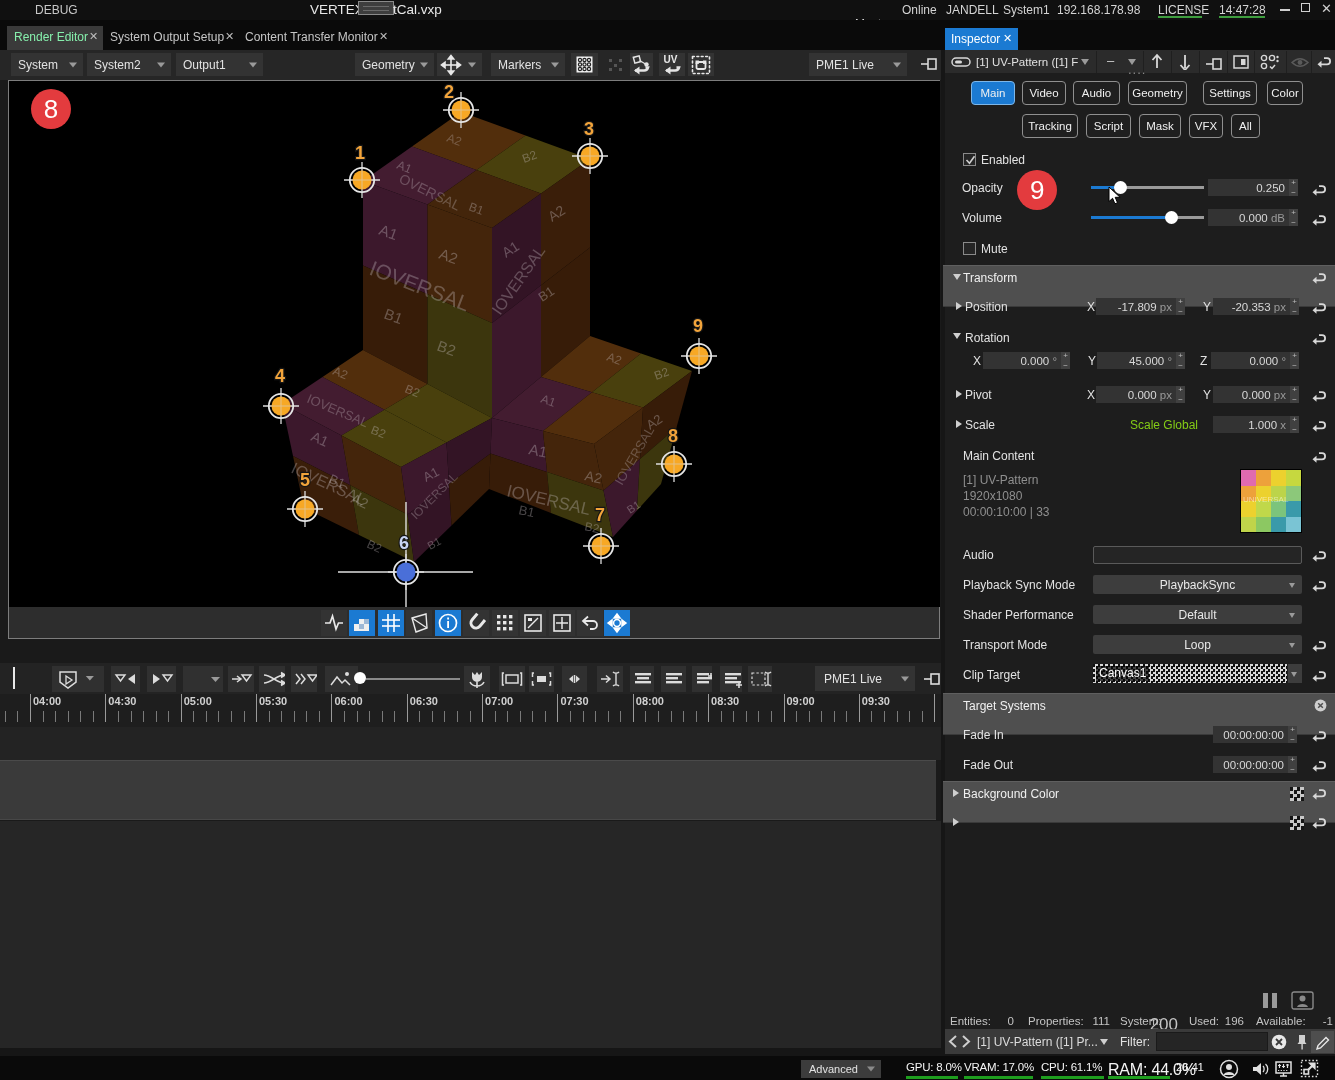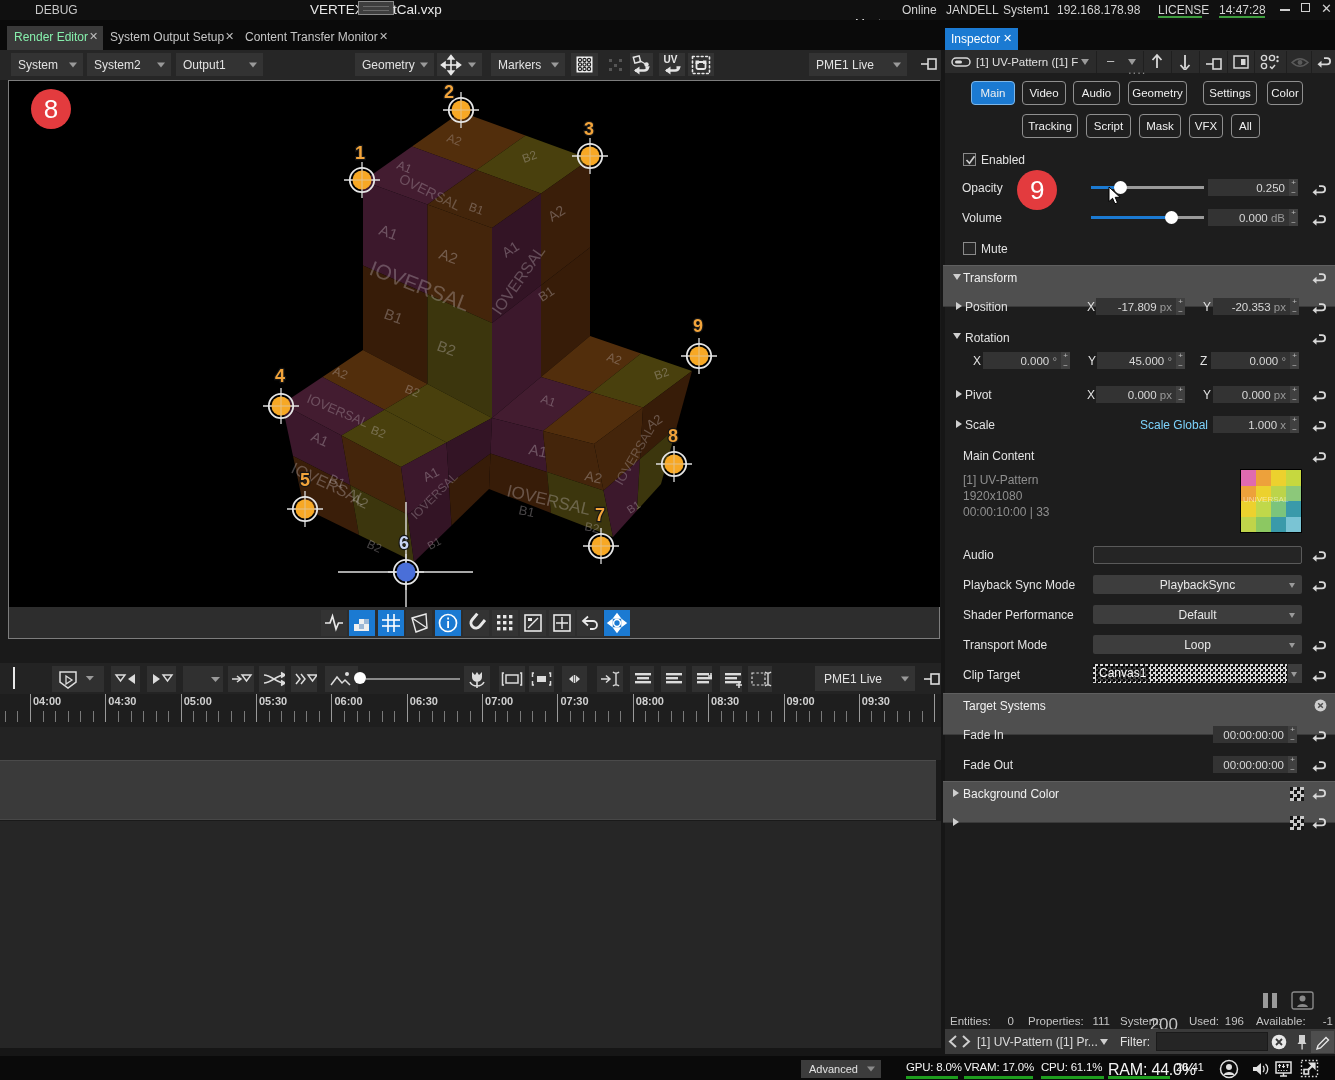--- a/index.html
+++ b/index.html
@@ -815,21 +815,21 @@
     <div class="vbox" style="left:1213px;top:386px;width:77px;height:17px;">
       <span class="v">0.000&nbsp;<span class="u">px</span></span>
     </div>
     <div class="spin" style="left:1290px;top:386px;height:17px;"></div>
     <svg class="abs" style="left:1311px;top:389px" width="16" height="13" viewBox="0 0 16 13">
       <path d="M4.5 9.3 h6.5 a3.1 3.1 0 0 0 0 -6.2 h-3" stroke="#d8d8d8" stroke-width="1.8" fill="none"></path>
       <path d="M5.5 5.8 L1.5 9.3 L5.5 12.8 Z" fill="#d8d8d8"></path>
     </svg>
     <div class="tria-r" style="left:956px;top:420px;"></div>
     <div class="txt" style="left:965px;top:418px;font-size:12px;color:#e2e2e2;">Scale</div>
-    <div class="txt" style="left:1120px;top:418px;width:88px;text-align:right;font-size:12px;color:#7dd3fc;">Scale Global</div>
+    <div class="txt" style="left:1120px;top:418px;width:88px;text-align:center;font-size:12px;color:#84cc16;">Scale Global</div>
     <div class="vbox" style="left:1213px;top:416px;width:77px;height:17px;">
       <span class="v">1.000&nbsp;<span class="u">x</span></span>
     </div>
     <div class="spin" style="left:1290px;top:416px;height:17px;"></div>
     <svg class="abs" style="left:1311px;top:419px" width="16" height="13" viewBox="0 0 16 13">
       <path d="M4.5 9.3 h6.5 a3.1 3.1 0 0 0 0 -6.2 h-3" stroke="#d8d8d8" stroke-width="1.8" fill="none"></path>
       <path d="M5.5 5.8 L1.5 9.3 L5.5 12.8 Z" fill="#d8d8d8"></path>
     </svg>
     <div class="txt" style="left:963px;top:449px;font-size:12px;color:#e2e2e2;">Main Content</div>
     <svg class="abs" style="left:1311px;top:450px" width="16" height="13" viewBox="0 0 16 13">

